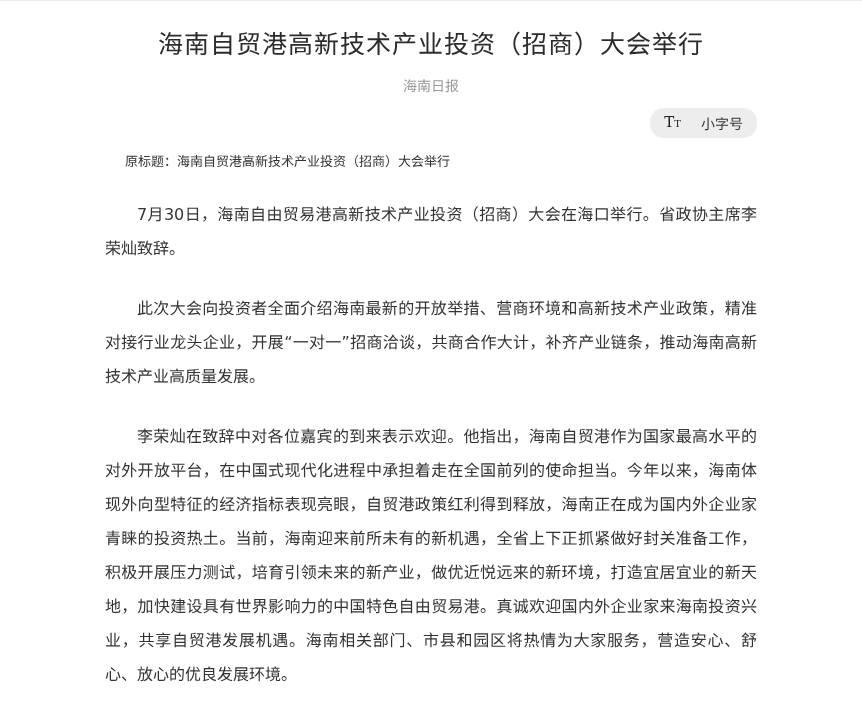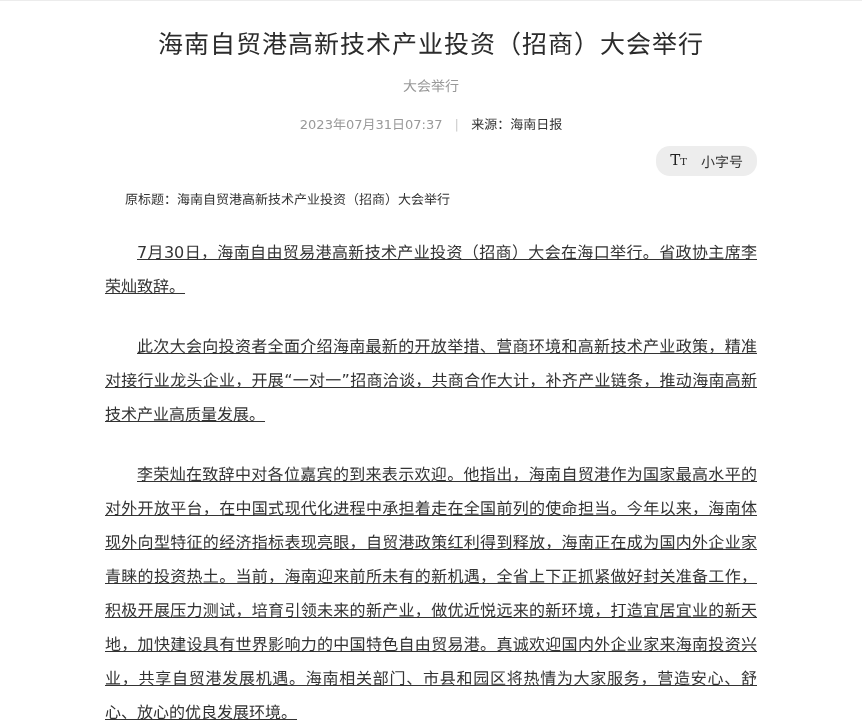--- a/index.html
+++ b/index.html
@@ -24,56 +24,51 @@
     letter-spacing:1px;line-height:1.3;
   }
   .article-subtitle{margin-top:13px;font-size:14px;color:#999;}
   .article-meta{margin-top:19px;font-size:13px;color:#999;}
   .article-meta .pipe{margin:0 8px;color:#ccc;}
   .article-meta .source-label{color:#333;}
   .article-meta .source-link{color:#333;text-decoration:none;cursor:pointer;}
   
   .fontsize-row{width:652px;margin:13px auto 0 auto;text-align:right;}
   .font-btn{
-    display:inline-flex;align-items:center;gap:14px;
+    display:inline-flex;align-items:center;gap:20px;
     background:#ededed;border:none;border-radius:14px;
     padding:5px 14px;font-size:14px;color:#333;cursor:pointer;
     font-family:inherit;
   }
   .tt{font-family:"DejaVu Serif","Liberation Serif",serif;line-height:1;color:#222;}
   .tt .t1{font-size:15px;}
   .tt .t2{font-size:10px;}
   
   .article-body{width:652px;margin:14px auto 0 auto;}
   .original-title{
     margin:14px 0 0 0;padding-left:20px;
     font-size:13px;color:#333;line-height:1.6;
   }
   .para{
     margin:26px 0 0 0;
     font-size:16px;color:#333;line-height:34px;
-    text-indent:2em;text-align:justify;text-decoration:underline;
+    text-indent:2em;text-align:justify;
   }
 </style>
 </head>
 <body>
 
 <div class="page">
 
 
   <div class="divider"></div>
 
   <header class="article-header">
     <h1 class="article-title">海南自贸港高新技术产业投资（招商）大会举行</h1>
-    <div class="article-subtitle">大会举行</div>
-    <div class="article-meta">
-      <span class="date">2023年07月31日07:37</span>
-      <span class="pipe">|</span>
-      <span class="source-label">来源：</span><a class="source-link">海南日报</a>
-    </div>
+    <div class="article-subtitle">海南日报</div>
     <div class="fontsize-row">
       <button class="font-btn">
         <span class="tt"><span class="t1">T</span><span class="t2">T</span></span>
         <span>小字号</span>
       </button>
     </div>
   </header>
 
   <main class="article-body">
     <p class="original-title"><span>原标题：</span><span>海南自贸港高新技术产业投资（招商）大会举行</span></p>

